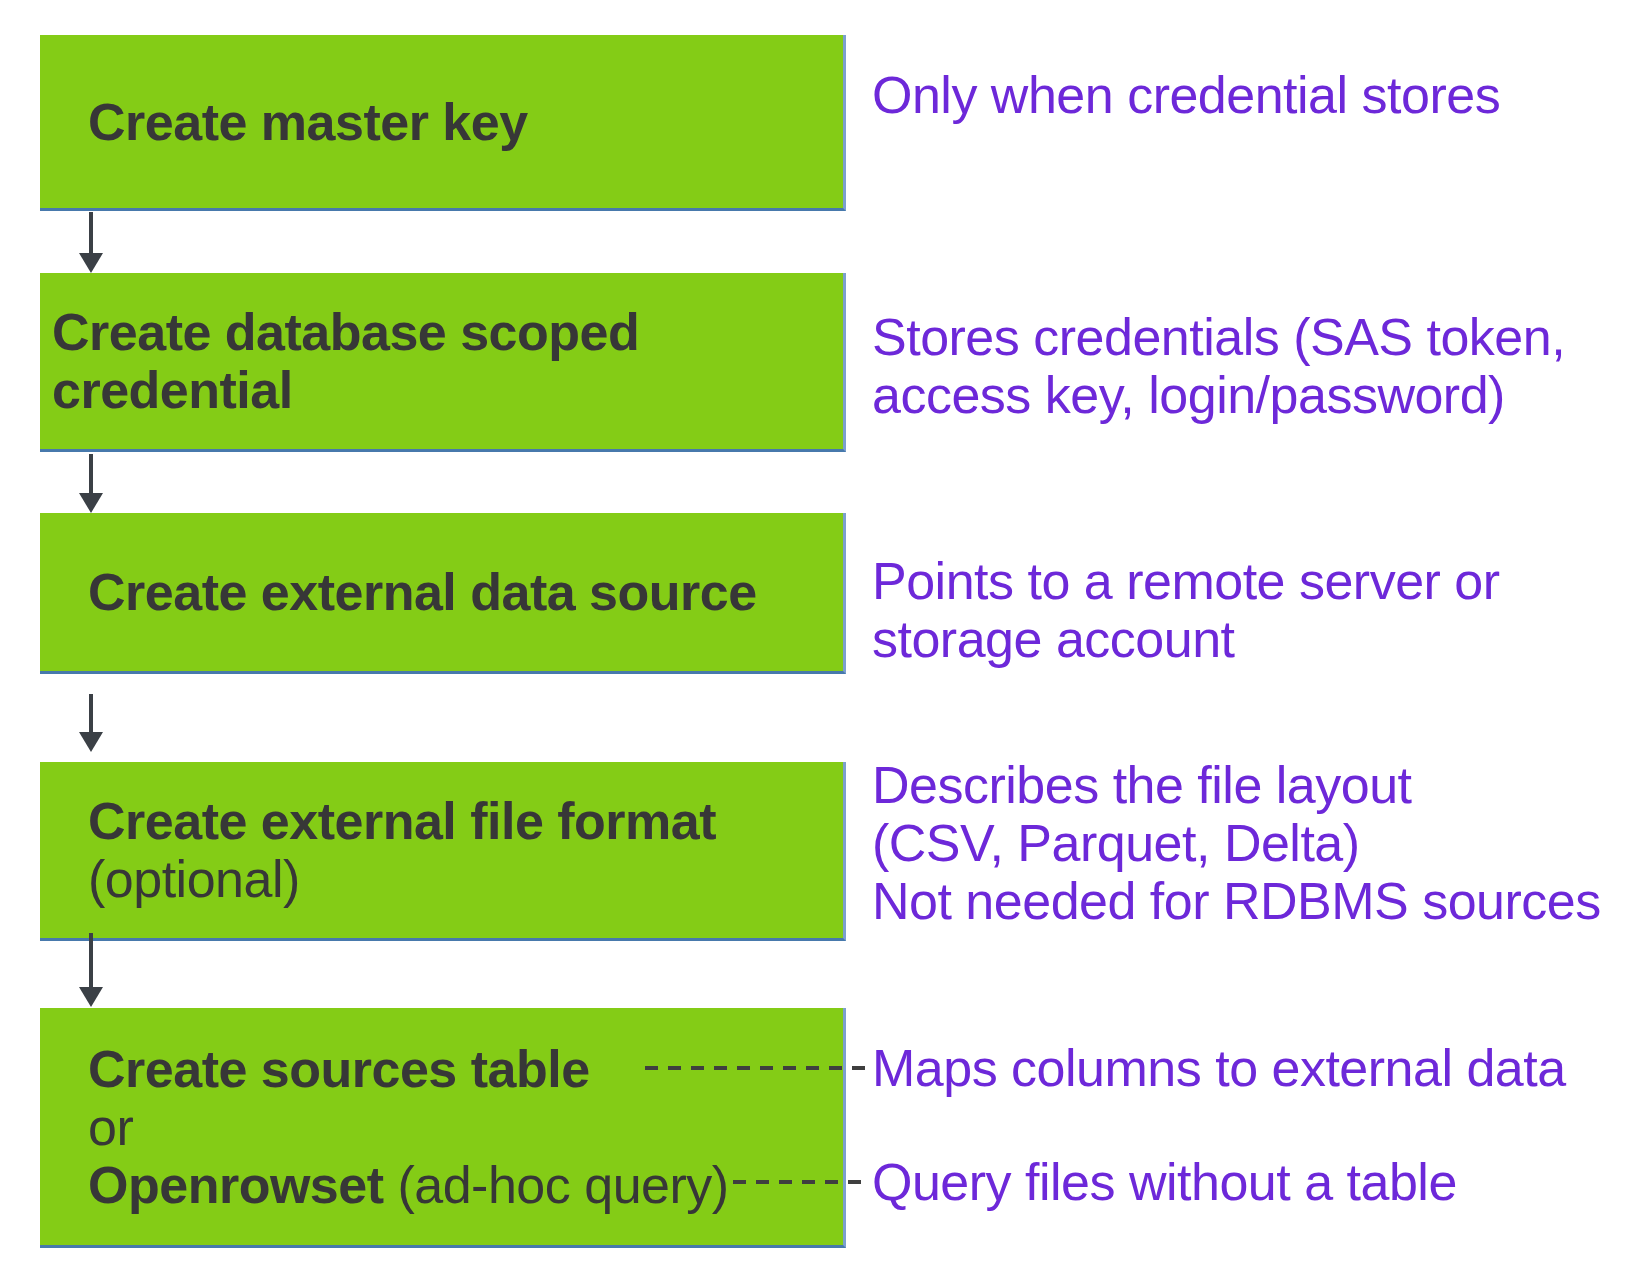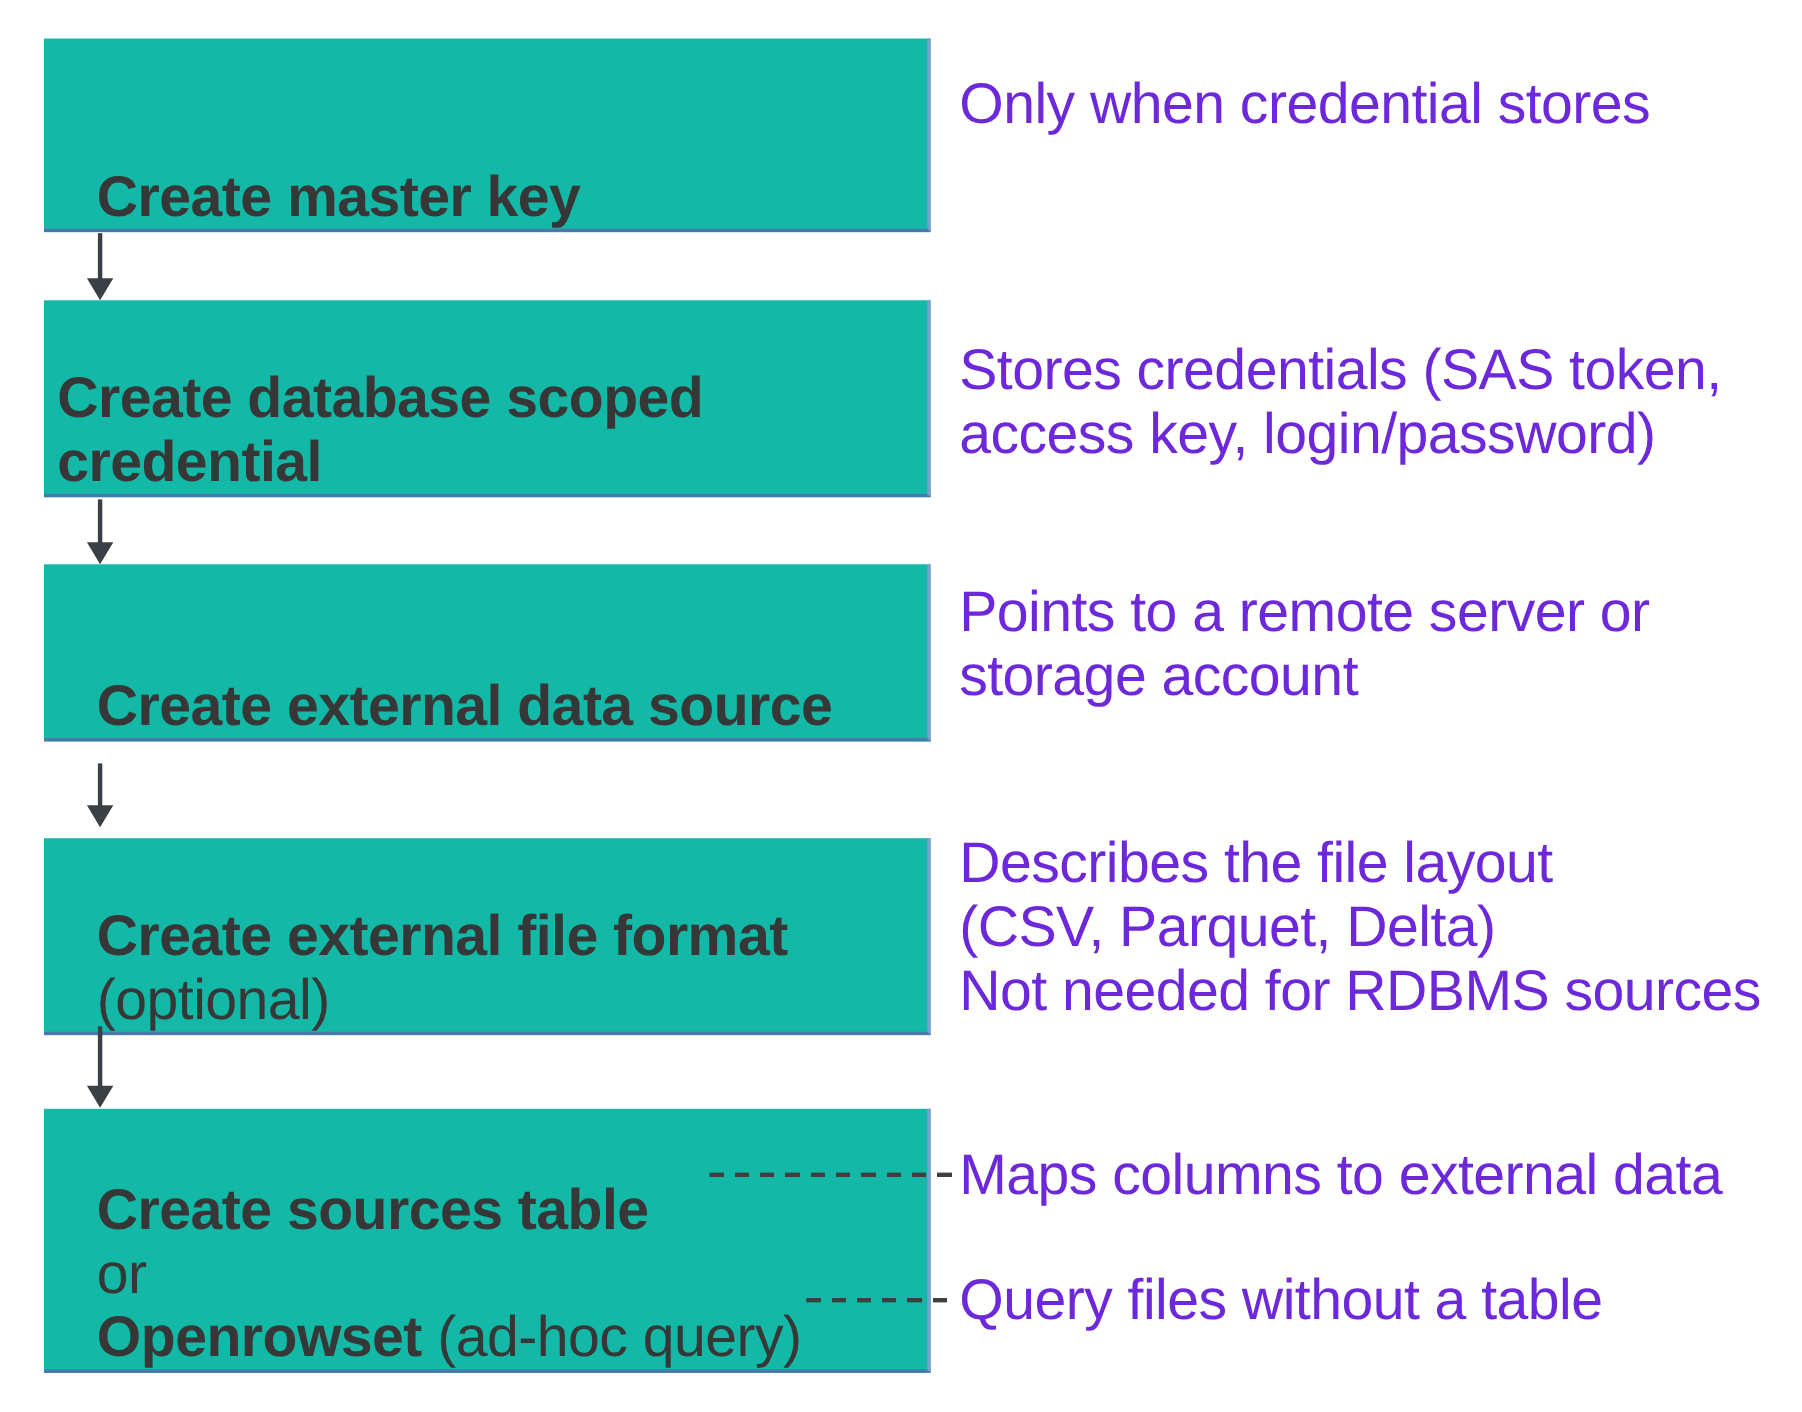--- a/index.html
+++ b/index.html
@@ -7,25 +7,25 @@
     position:relative;
     width:1638px;height:1284px;
     background:#ffffff;
     font-family:"Liberation Sans","DejaVu Sans",sans-serif;
     color:#373737;
     overflow:hidden;
   }
   .box{
     position:absolute;
     left:40px;width:806px;
-    background:#14b8a6;
+    background:#84cc16;
     border-right:3px solid #7ca0ce;
     border-bottom:3px solid #4779ac;
     box-sizing:border-box;
-    display:flex;flex-direction:column;justify-content:flex-end;
+    display:flex;flex-direction:column;justify-content:center;
     padding-left:48px;
   }
   .line{
     font-size:52px;line-height:58px;letter-spacing:-0.5px;
     white-space:nowrap;color:#373737;
   }
   .b{font-weight:700;}
   .r{font-weight:400;}
   .arrow{position:absolute;left:79px;width:24px;}
   .arrow .stem{
@@ -102,21 +102,21 @@
 
   <div class="note" style="top:66px;">
     <div>Only when credential stores</div>
   </div>
 
   <div class="note" style="top:308px;">
     <div>Stores credentials (SAS token,</div>
     <div>access key, login/password)</div>
   </div>
 
-  <div class="note" style="top:528px;">
+  <div class="note" style="top:552px;">
     <div>Points to a remote server or</div>
     <div>storage account</div>
   </div>
 
   <div class="note" style="top:756px;">
     <div>Describes the file layout</div>
     <div>(CSV, Parquet, Delta)</div>
     <div>Not needed for RDBMS sources</div>
   </div>
 

